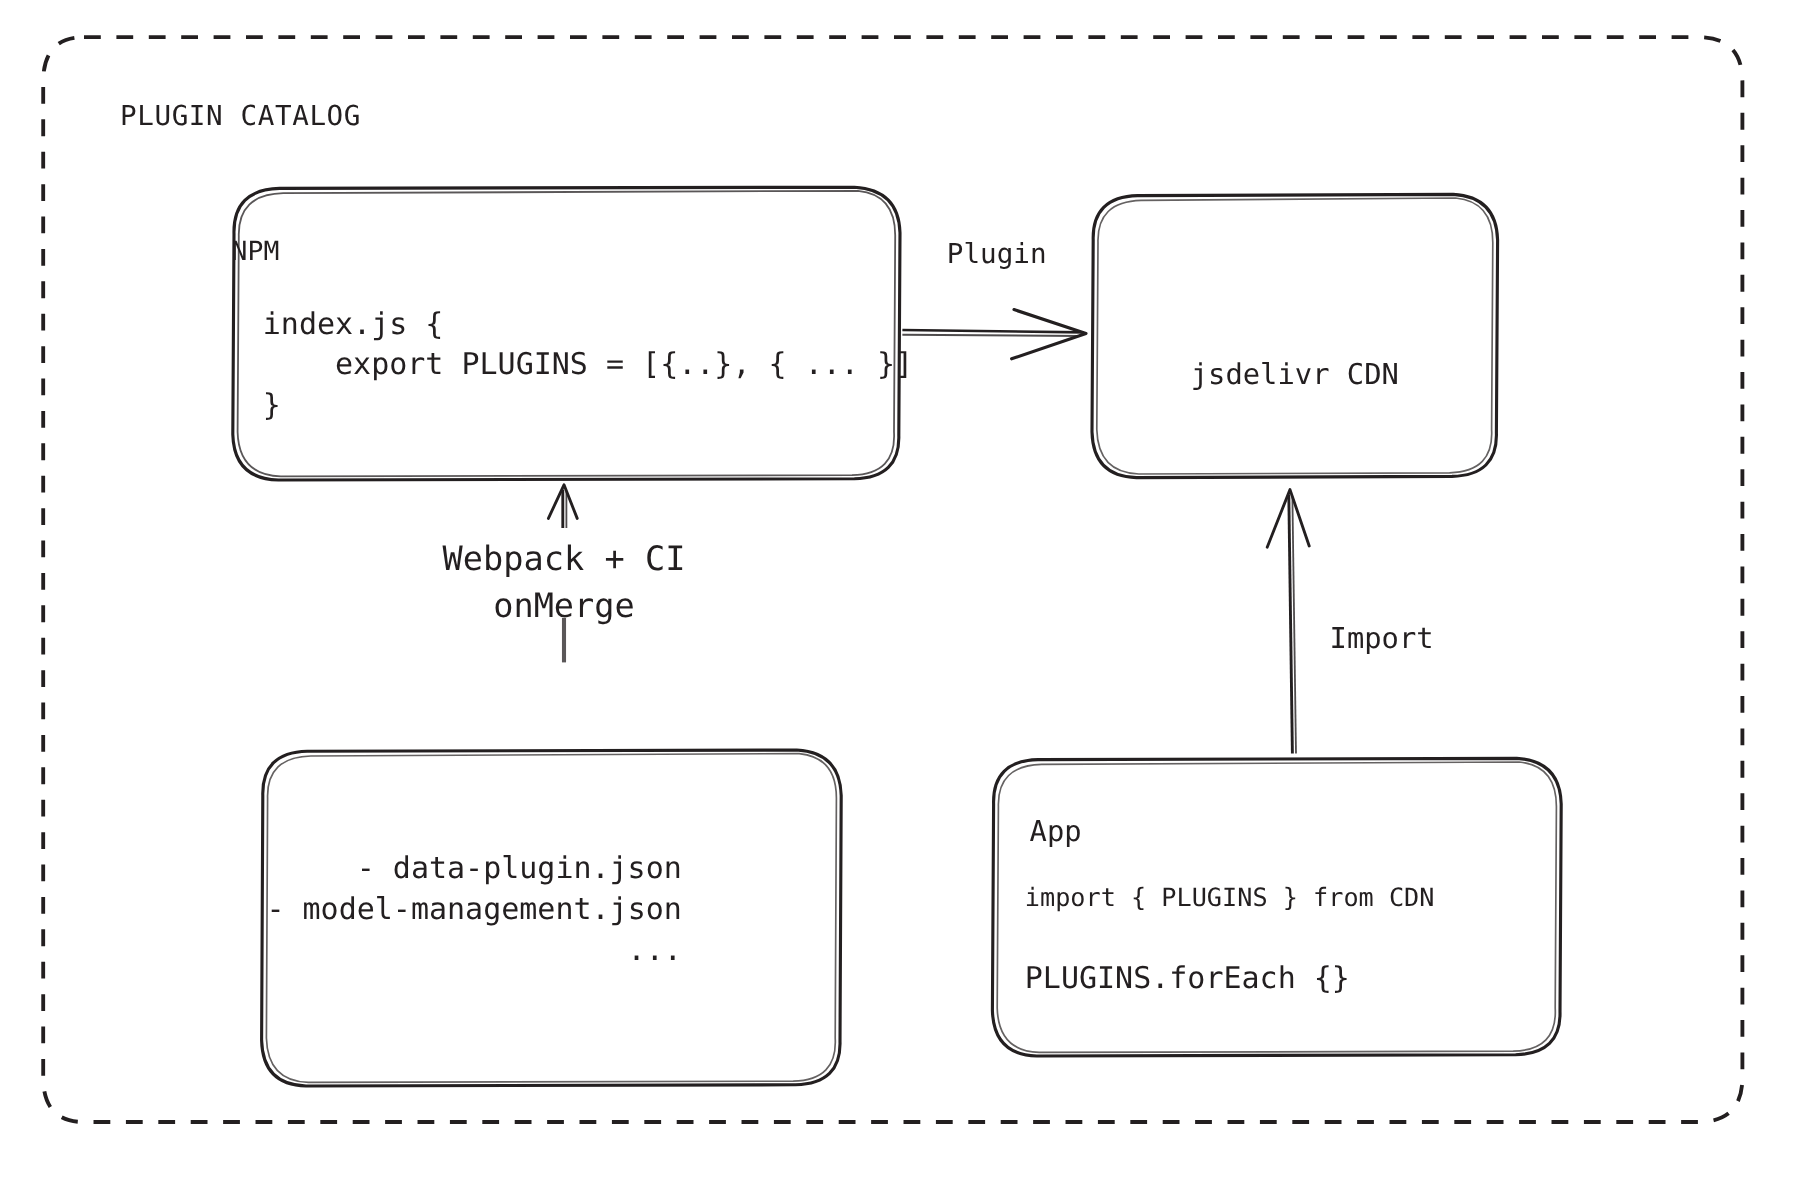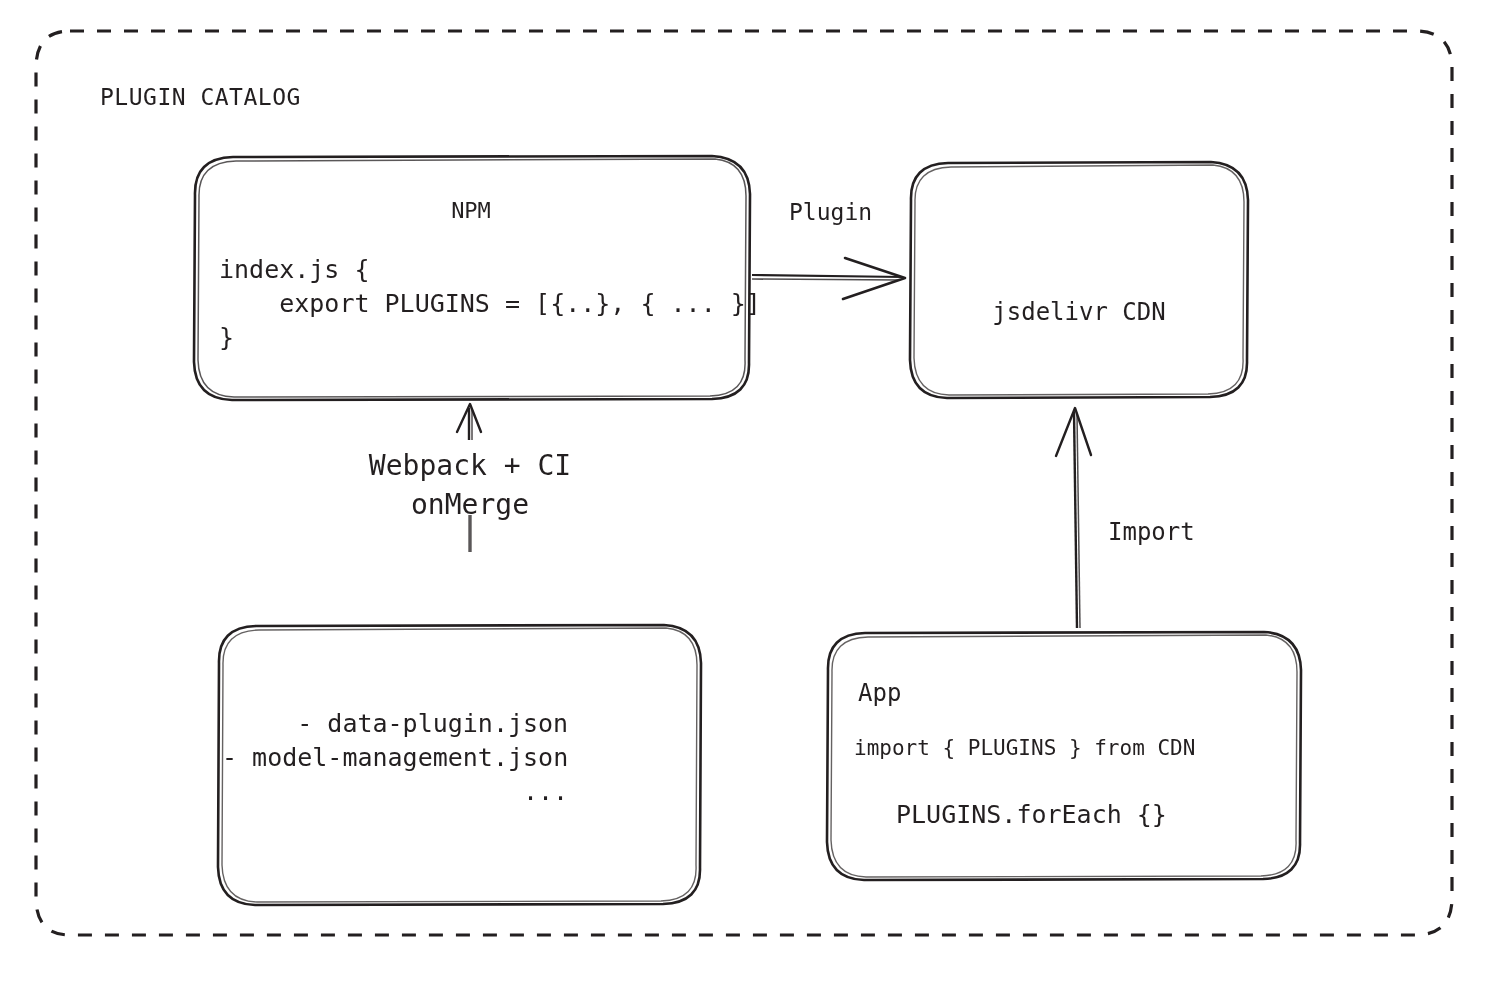--- a/index.html
+++ b/index.html
@@ -38,21 +38,20 @@
   .group-title {
     left: 100px;
     top: 82px;
     font-size: 23px;
     letter-spacing: 0.5px;
   }
   .npm-title {
     left: 193px;
     top: 196px;
     width: 556px;
-    text-align: center;
     font-size: 22px;
   }
   .npm-code {
     left: 219px;
     top: 253px;
     font-size: 25px;
     line-height: 1.36;
   }
   .cdn-title {
     left: 910px;
@@ -101,21 +100,20 @@
   }
   .app-code-1 {
     left: 854px;
     top: 735px;
     font-size: 21px;
   }
   .app-code-2 {
     left: 854px;
     top: 798px;
     font-size: 25px;
-    margin-left: 42px;
   }
 </style>
 </head>
 <body>
 
 <div id="canvas">
 
   <svg id="sketch" viewBox="0 0 1506 1002" xmlns="http://www.w3.org/2000/svg">
 
     <g>

